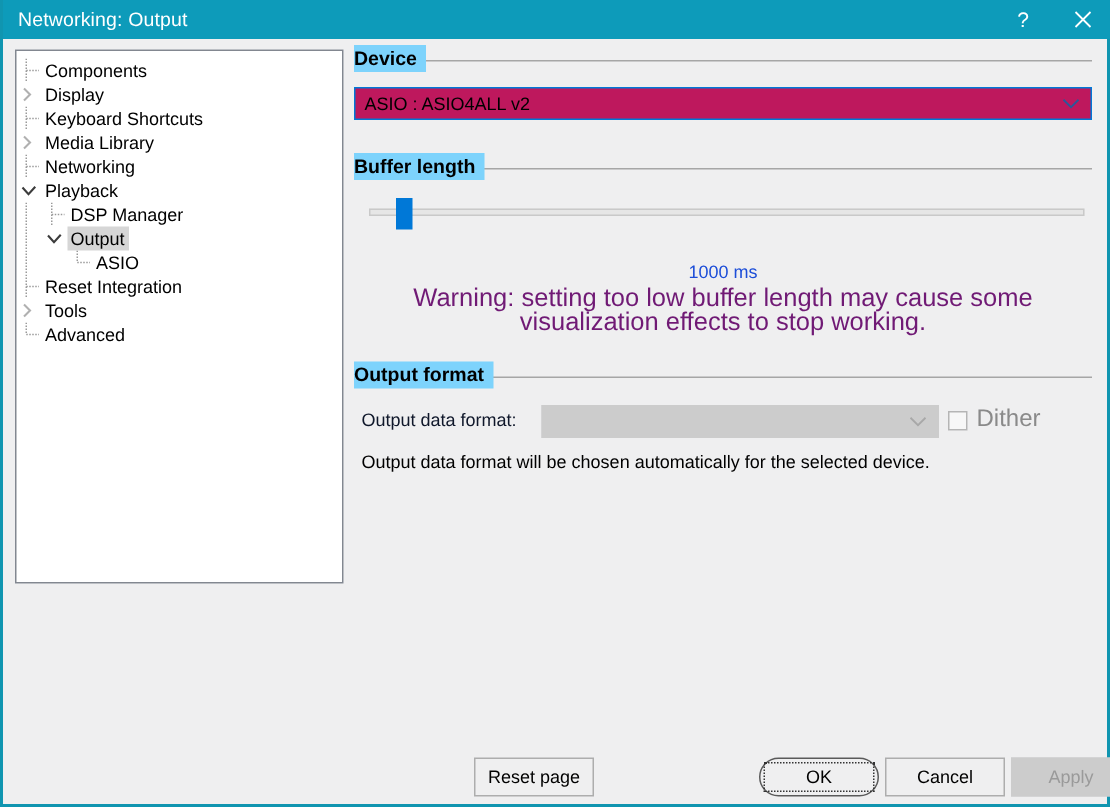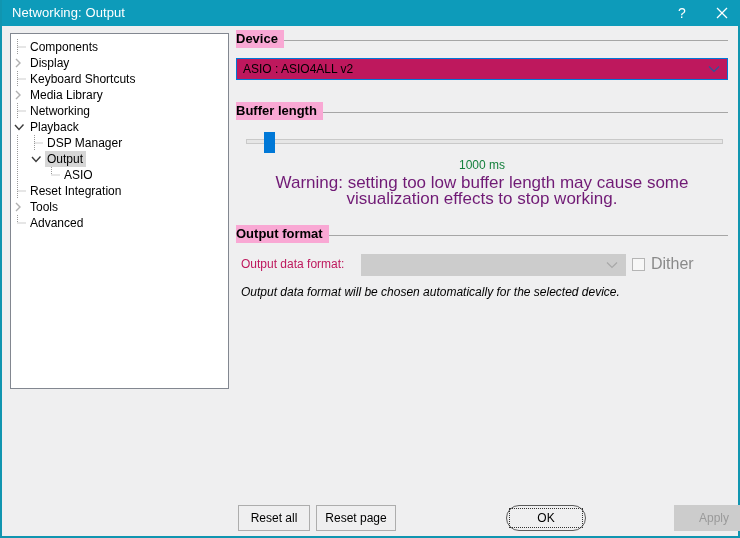--- a/index.html
+++ b/index.html
@@ -119,21 +119,21 @@
 
   .section-head {
     position: relative;
     height: 20px;
     margin-bottom: 0;
   }
   .section-title {
     font-size: 13px;
     font-weight: bold;
     color: #000000;
-    background: #f9a8d4;
+    background: #7dd3fc;
     padding-right: 6px;
     position: relative;
     z-index: 2;
     display: inline-block;
     line-height: 18px;
   }
   .section-rule {
     position: absolute;
     left: 0;
     right: 0;
@@ -193,41 +193,42 @@
     top: 4px;
     width: 11px;
     height: 21px;
     background: #0078d7;
     cursor: pointer;
   }
 
   .slider-value {
     text-align: center;
     font-size: 12px;
-    color: #15803d;
+    color: #1d4ed8;
     line-height: 14px;
+    margin-top: 16px;
   }
   .slider-warning {
     text-align: center;
     font-size: 17px;
     color: #701a75;
     line-height: 16px;
   }
 
   
   .fmt-row {
     position: relative;
     height: 22px;
   }
   .fmt-label {
     position: absolute;
     left: 5px;
     top: 2px;
     font-size: 12px;
-    color: #be185d;
+    color: #0f172a;
     line-height: 16px;
   }
   .fmt-combo {
     position: absolute;
     left: 125px;
     top: 0;
     width: 265px;
   }
   .dither {
     position: absolute;
@@ -251,21 +252,20 @@
     font-size: 16px;
     color: #8a8a8a;
     line-height: 14px;
   }
   .fmt-note {
     font-size: 12px;
     color: #000000;
     margin-top: 8px;
     padding-left: 5px;
     line-height: 16px;
-    font-style: italic;
   }
 
   
   .btn-bar {
     position: absolute;
     left: 234px;
     top: 505px;
     width: 492px;
     height: 26px;
   }
@@ -438,22 +438,22 @@
         <span class="checkbox"></span>
         <span class="dither-label">Dither</span>
       </div>
     </div>
 
     <div class="fmt-note">Output data format will be chosen automatically for the selected device.</div>
 
   </div>
 
   <div class="btn-bar">
-    <button class="btn btn-reset-all">Reset all</button>
     <button class="btn btn-reset-page">Reset page</button>
     <button class="btn default btn-ok">
       <span>OK</span>
       <span class="focus-ring"></span>
     </button>
+    <button class="btn btn-cancel">Cancel</button>
     <button class="btn disabled btn-apply">Apply</button>
   </div>
 
 </div>
 
 </body></html>

